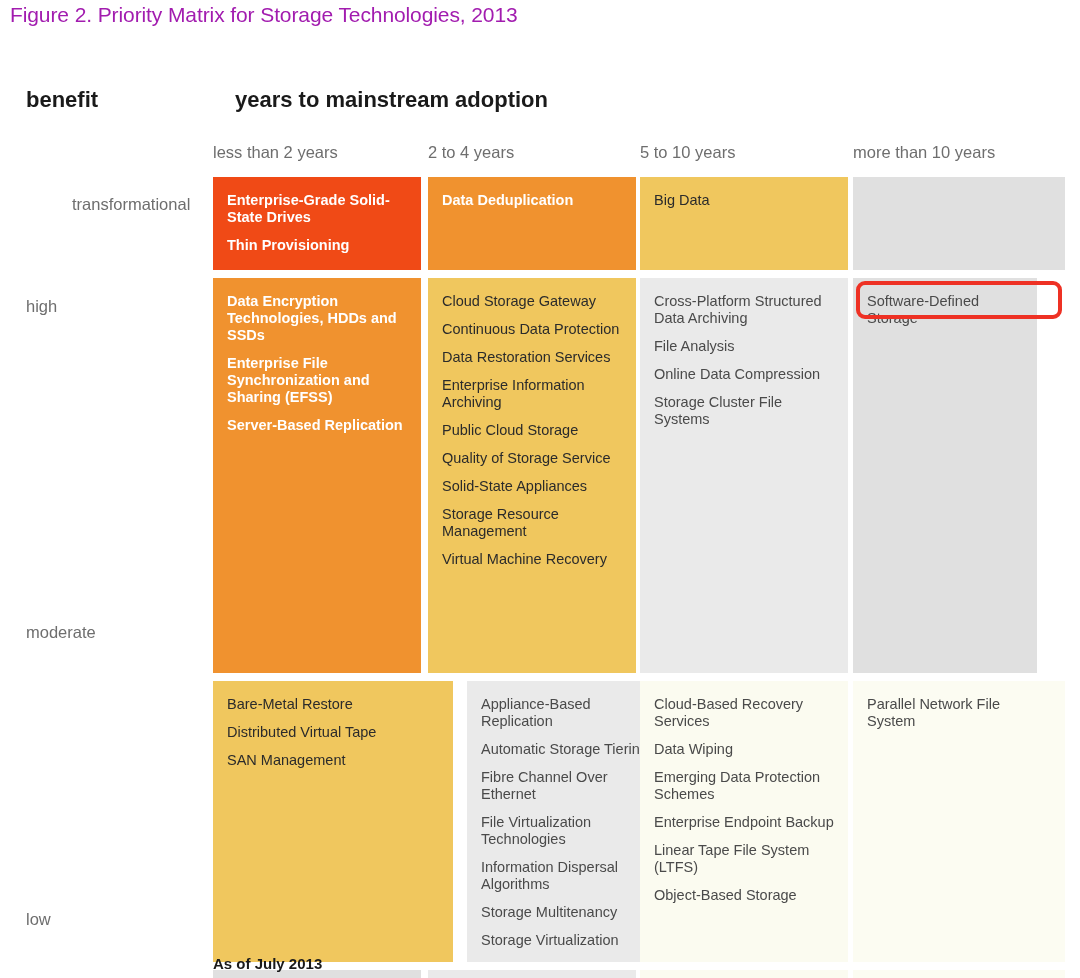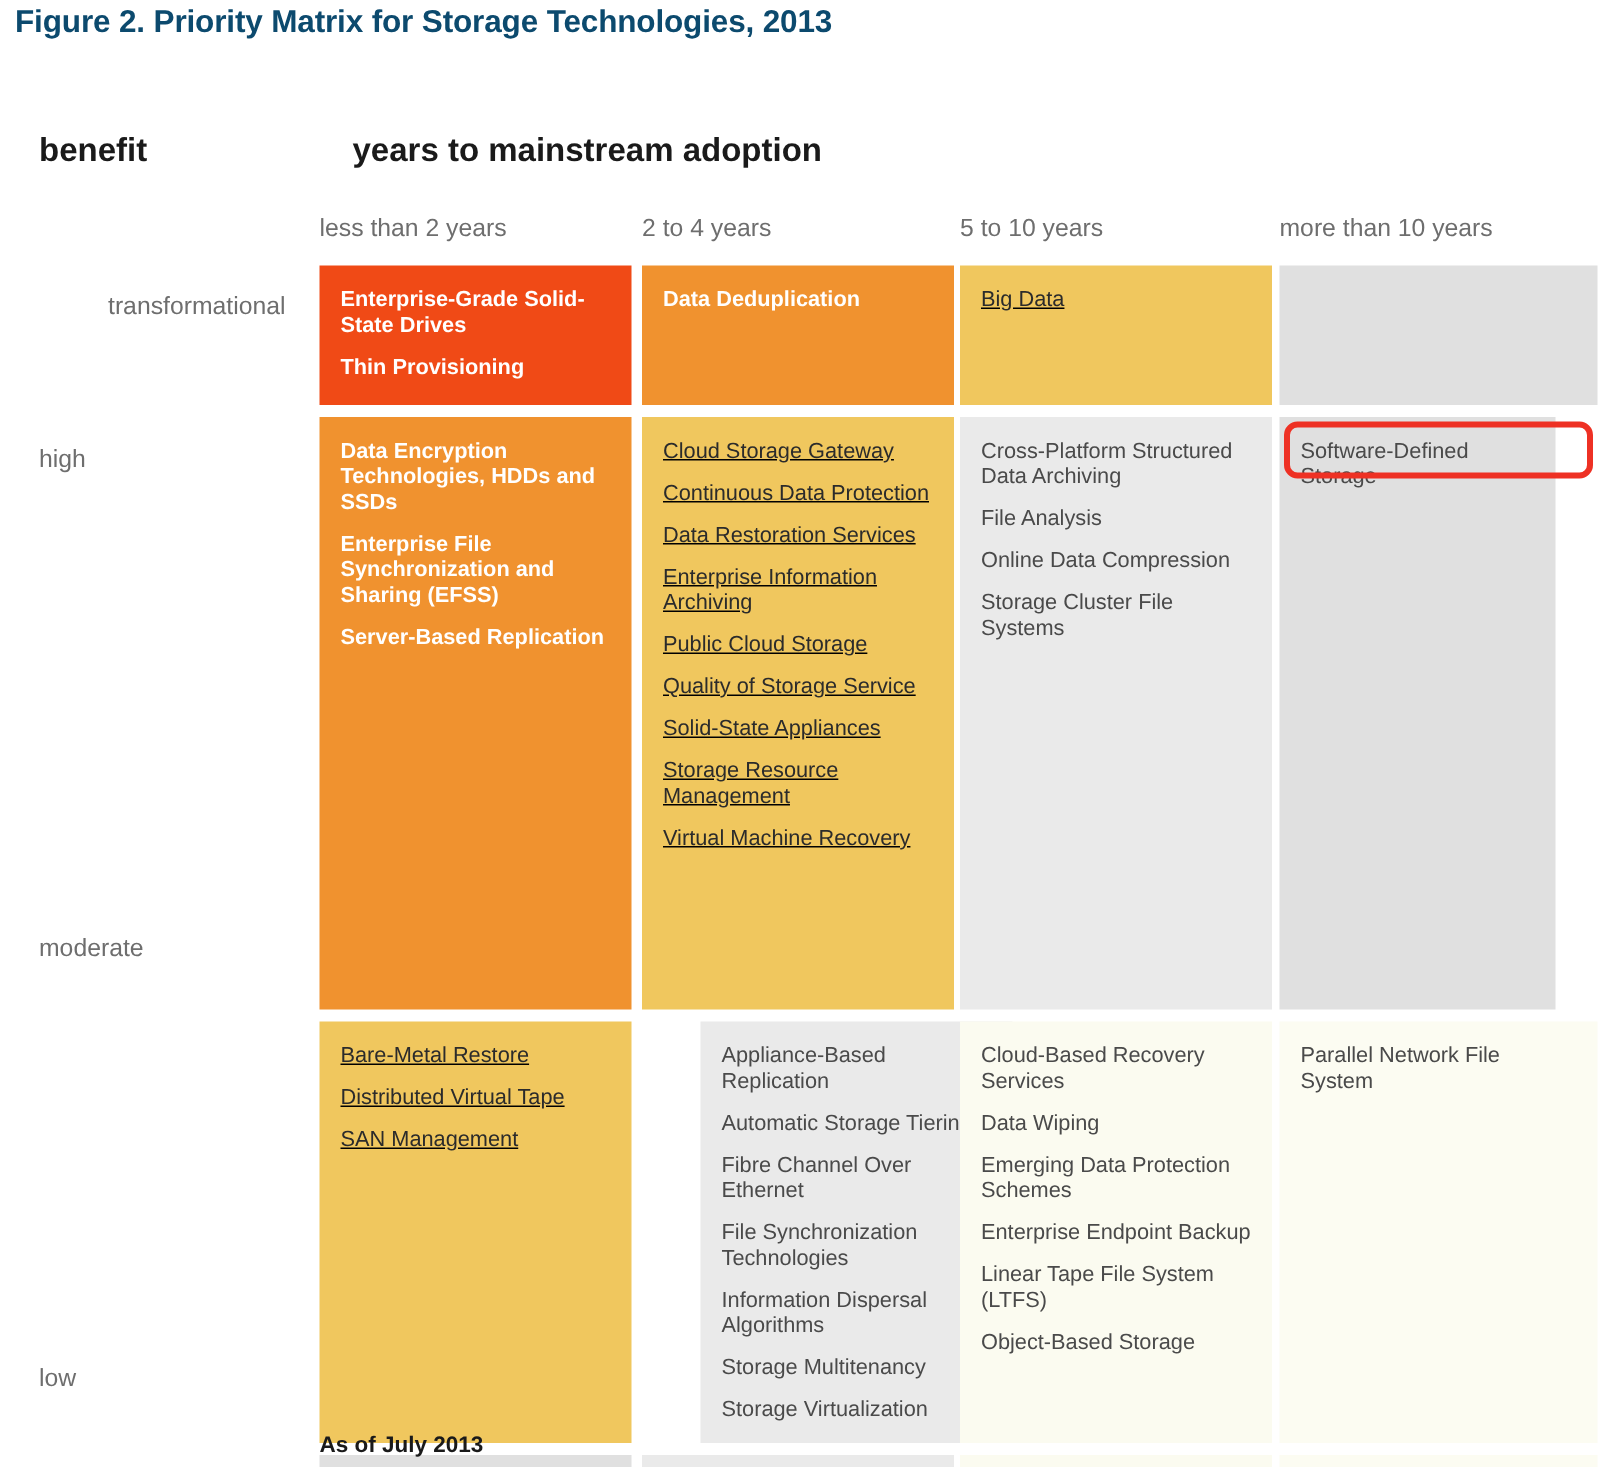--- a/index.html
+++ b/index.html
@@ -13,22 +13,22 @@
     font-family: "Liberation Sans", sans-serif;
     position: relative;
     overflow: hidden;
   }
 
   .figure-title {
     position: absolute;
     left: 10px;
     top: 3px;
     font-size: 21px;
-    font-weight: 700;
-    color: #0c4a6e;
+    font-weight: 400;
+    color: #a21caf;
     letter-spacing: -0.1px;
     white-space: nowrap;
   }
 
   .matrix {
     position: absolute;
     left: 0;
     top: 75px;
     width: 1080px;
   }
@@ -93,21 +93,21 @@
   .cell .item {
     font-size: 14.5px;
     line-height: 17px;
     margin-bottom: 11px;
   }
   .cell .item:last-child { margin-bottom: 0; }
 
   
   .sev-red    { background: #f04a16; }
   .sev-orange { background: #f0922f; }
-  .sev-yellow { background: #f0c75e; text-decoration: underline; }
+  .sev-yellow { background: #f0c75e; }
   .sev-gray   { background: #e0e0e0; }
   .sev-gray2  { background: #eaeaea; }
   .sev-cream  { background: #fbfbf0; }
   .sev-cream2 { background: #fcfcf2; }
 
   .sev-red .item,
   .sev-orange .item {
     color: #ffffff;
     font-weight: bold;
   }
@@ -204,31 +204,31 @@
       <div class="item">Online Data Compression</div>
       <div class="item">Storage Cluster File Systems</div>
     </div>
 
     <div class="cell sev-gray" style="left:853px; top:101px; width:184px; height:395px;">
       <div class="item">Software-Defined Storage</div>
     </div>
 
     <div class="annotation-box" style="left:856px; top:104px; width:206px; height:38px;"></div>
 
-    <div class="cell sev-yellow" style="left:213px; top:504px; width:208px; height:281px;">
+    <div class="cell sev-yellow" style="left:213px; top:504px; width:240px; height:281px;">
       <div class="item">Bare-Metal Restore</div>
       <div class="item">Distributed Virtual Tape</div>
       <div class="item">SAN Management</div>
     </div>
 
     <div class="cell sev-gray2" style="left:428px; top:504px; width:208px; height:281px;margin-left:39px;">
       <div class="item">Appliance-Based Replication</div>
       <div class="item">Automatic Storage Tiering</div>
       <div class="item">Fibre Channel Over Ethernet</div>
-      <div class="item">File Synchronization Technologies</div>
+      <div class="item">File Virtualization Technologies</div>
       <div class="item">Information Dispersal Algorithms</div>
       <div class="item">Storage Multitenancy</div>
       <div class="item">Storage Virtualization</div>
     </div>
 
     <div class="cell sev-cream" style="left:640px; top:504px; width:208px; height:281px;">
       <div class="item">Cloud-Based Recovery Services</div>
       <div class="item">Data Wiping</div>
       <div class="item">Emerging Data Protection Schemes</div>
       <div class="item">Enterprise Endpoint Backup</div>

